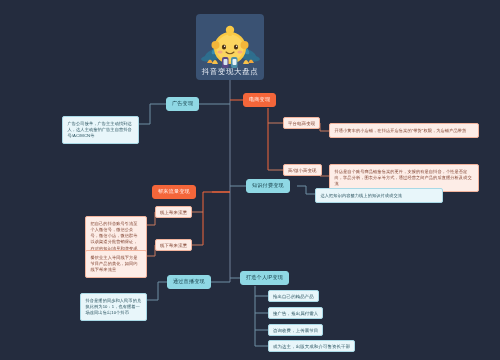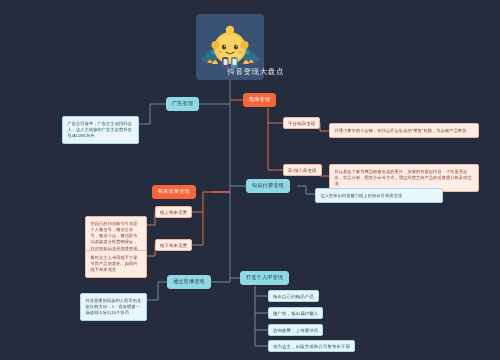--- a/index.html
+++ b/index.html
@@ -17,21 +17,21 @@
 
   
   .root{
     left:196px;top:14px;width:68px;height:66px;
     background:#3A5273;border-radius:4px;
     display:flex;align-items:center;justify-content:center;
     overflow:hidden;
   }
   .root-title{
     position:absolute;left:176px;top:67px;width:108px;
-    text-align:right;color:#E8EDF5;font-size:7.5px;letter-spacing:.6px;
+    text-align:center;color:#E8EDF5;font-size:7.5px;letter-spacing:.6px;
     white-space:nowrap;
   }
 
   
   .pill{
     border-radius:3px;
     font-size:5.1px;line-height:1.1;
     padding:3px 5px;
     text-align:center;
     white-space:nowrap;

